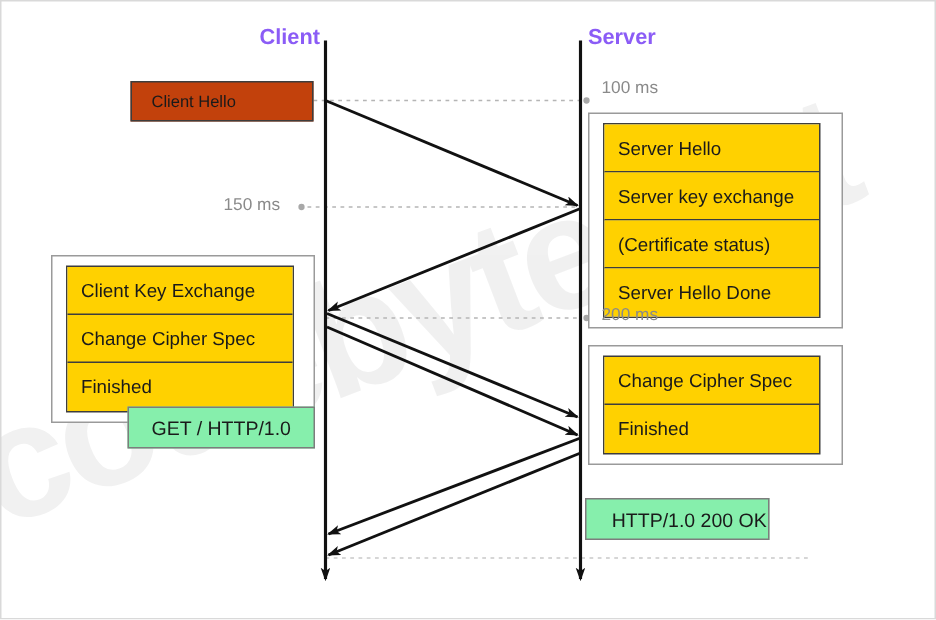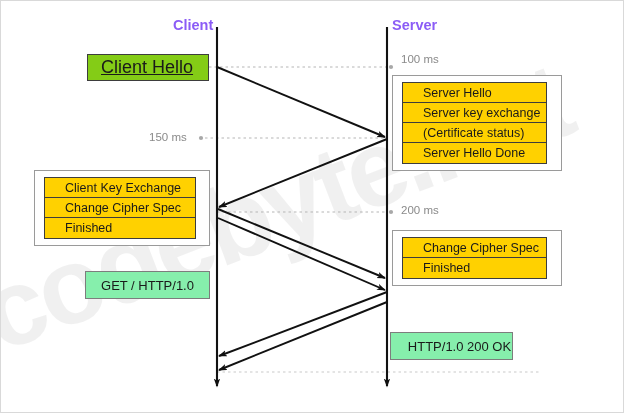--- a/index.html
+++ b/index.html
@@ -78,29 +78,28 @@
     text-align: center;
   }
   #time-100 { left: 400px; top: 52px; }
   #time-150 { left: 148px; top: 130px; }
   #time-200 { left: 400px; top: 203px; }
   
   .msg-single {
     position: absolute;
     z-index: 4;
     box-sizing: border-box;
-    background: #84cc16;
+    background: #c2410c;
     border: 1.4px solid #3d3d3d;
     display: flex;
     align-items: center;
     padding-left: 13px;
     font-family: "Liberation Sans", sans-serif;
-    font-size: 18px;
+    font-size: 11px;
     color: #1a1a1a;
-    text-decoration: underline;
   }
   #box-client-hello {
     left: 86px; top: 53px; width: 122px; height: 27px;
   }
   
   .msg-group {
     position: absolute;
     z-index: 4;
     box-sizing: border-box;
     background: #ffffff;
@@ -109,24 +108,24 @@
   }
   .msg-group .rows {
     border: 1.4px solid #3d3d3d;
     display: flex;
     flex-direction: column;
     box-sizing: border-box;
   }
   .msg-group .row {
     background: #ffd100;
     box-sizing: border-box;
-    height: 20px;
+    height: 32px;
     display: flex;
     align-items: center;
-    padding-left: 20px;
+    padding-left: 9px;
     font-family: "Liberation Sans", sans-serif;
     font-size: 12.5px;
     color: #1a1a1a;
     border-bottom: 1.1px solid #3d3d3d;
     white-space: nowrap;
   }
   .msg-group .row:last-child { border-bottom: none; }
   #group-server-1 { left: 391px; top: 74px; width: 170px; }
   #group-server-1 .rows { width: 145px; }
   #group-client-1 { left: 33px; top: 169px; width: 176px; }

